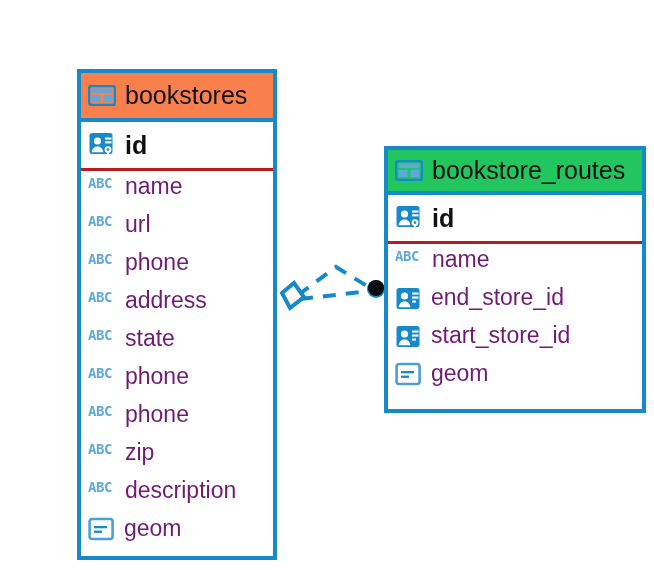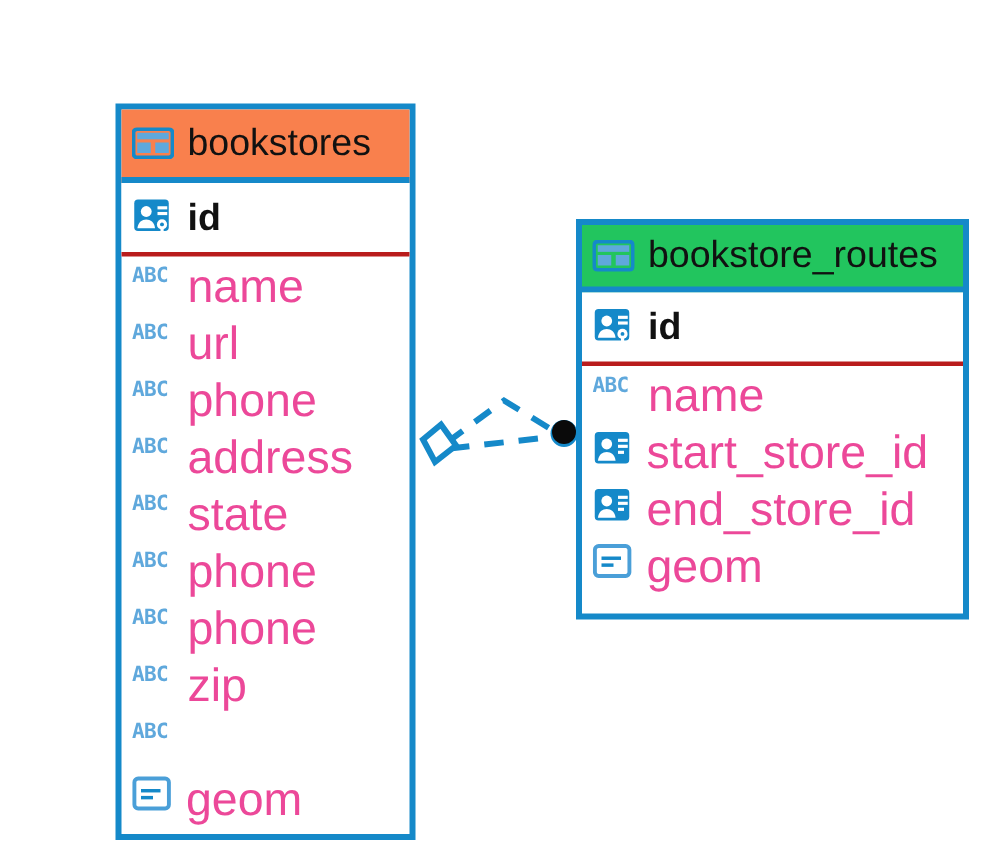--- a/index.html
+++ b/index.html
@@ -46,21 +46,21 @@
   #tbl-routes .pk-row{height:49px;}
   .pk-name{font-size:25px;font-weight:bold;color:#111;margin-left:8px;line-height:1;}
 
   .field-list{padding:4px 0 4px 0;}
   .field-row{
     display:flex;align-items:flex-start;
     height:38px;
     padding-left:7px;
     box-sizing:border-box;
   }
-  .field-name{font-size:31px;color:#ec4899;margin-left:9px;line-height:1;white-space:nowrap;}
+  .field-name{font-size:23px;color:#701a75;margin-left:9px;line-height:1;white-space:nowrap;}
 
   
   .icon{flex:0 0 auto;display:block;}
   .ico-table{width:28px;height:21px;}
   .ico-key{width:29px;height:29px;}
   .ico-abc{width:28px;height:16px;}
   .ico-fk{width:27px;height:27px;}
   .ico-geom{width:27px;height:24px;}
 
   
@@ -165,20 +165,21 @@
         <svg class="icon ico-abc" viewBox="0 0 28 16">
           <text x="0" y="13" font-family="'DejaVu Sans Mono',monospace" font-size="14" font-weight="bold" fill="#5fa8dc" letter-spacing="-0.4">ABC</text>
         </svg>
         <span class="field-name">zip</span>
       </div>
 
       <div class="field-row">
         <svg class="icon ico-abc" viewBox="0 0 28 16">
           <text x="0" y="13" font-family="'DejaVu Sans Mono',monospace" font-size="14" font-weight="bold" fill="#5fa8dc" letter-spacing="-0.4">ABC</text>
         </svg>
+        <span class="field-name">description</span>
       </div>
 
       <div class="field-row">
         <svg class="icon ico-geom" viewBox="0 0 27 24">
           <rect x="1.6" y="2" width="23" height="20" rx="2.5" fill="#ffffff" stroke="#4a9fd8" stroke-width="2.6"></rect>
           <rect x="6" y="9" width="13" height="2.3" fill="#1589c9"></rect>
           <rect x="6" y="13.6" width="8" height="2.3" fill="#1589c9"></rect>
         </svg>
         <span class="field-name">geom</span>
       </div>
@@ -224,33 +225,33 @@
 
       <div class="field-row">
         <svg class="icon ico-fk" viewBox="0 0 27 27">
           <rect x="1.5" y="2" width="23" height="21" rx="2.5" fill="#1589c9"></rect>
           <circle cx="9.5" cy="10" r="3.6" fill="#ffffff"></circle>
           <path d="M3.6 21.2c0.6-4 3-5.8 5.9-5.8s5.3 1.8 5.9 5.8z" fill="#ffffff"></path>
           <rect x="17" y="6.5" width="6.5" height="2.1" fill="#ffffff"></rect>
           <rect x="17" y="10.5" width="6.5" height="2.1" fill="#ffffff"></rect>
           <rect x="17" y="14.5" width="4" height="2.1" fill="#ffffff"></rect>
         </svg>
-        <span class="field-name">start_store_id</span>
+        <span class="field-name">end_store_id</span>
       </div>
 
       <div class="field-row">
         <svg class="icon ico-fk" viewBox="0 0 27 27">
           <rect x="1.5" y="2" width="23" height="21" rx="2.5" fill="#1589c9"></rect>
           <circle cx="9.5" cy="10" r="3.6" fill="#ffffff"></circle>
           <path d="M3.6 21.2c0.6-4 3-5.8 5.9-5.8s5.3 1.8 5.9 5.8z" fill="#ffffff"></path>
           <rect x="17" y="6.5" width="6.5" height="2.1" fill="#ffffff"></rect>
           <rect x="17" y="10.5" width="6.5" height="2.1" fill="#ffffff"></rect>
           <rect x="17" y="14.5" width="4" height="2.1" fill="#ffffff"></rect>
         </svg>
-        <span class="field-name">end_store_id</span>
+        <span class="field-name">start_store_id</span>
       </div>
 
       <div class="field-row">
         <svg class="icon ico-geom" viewBox="0 0 27 24">
           <rect x="1.6" y="2" width="23" height="20" rx="2.5" fill="#ffffff" stroke="#4a9fd8" stroke-width="2.6"></rect>
           <rect x="6" y="9" width="13" height="2.3" fill="#1589c9"></rect>
           <rect x="6" y="13.6" width="8" height="2.3" fill="#1589c9"></rect>
         </svg>
         <span class="field-name">geom</span>
       </div>

